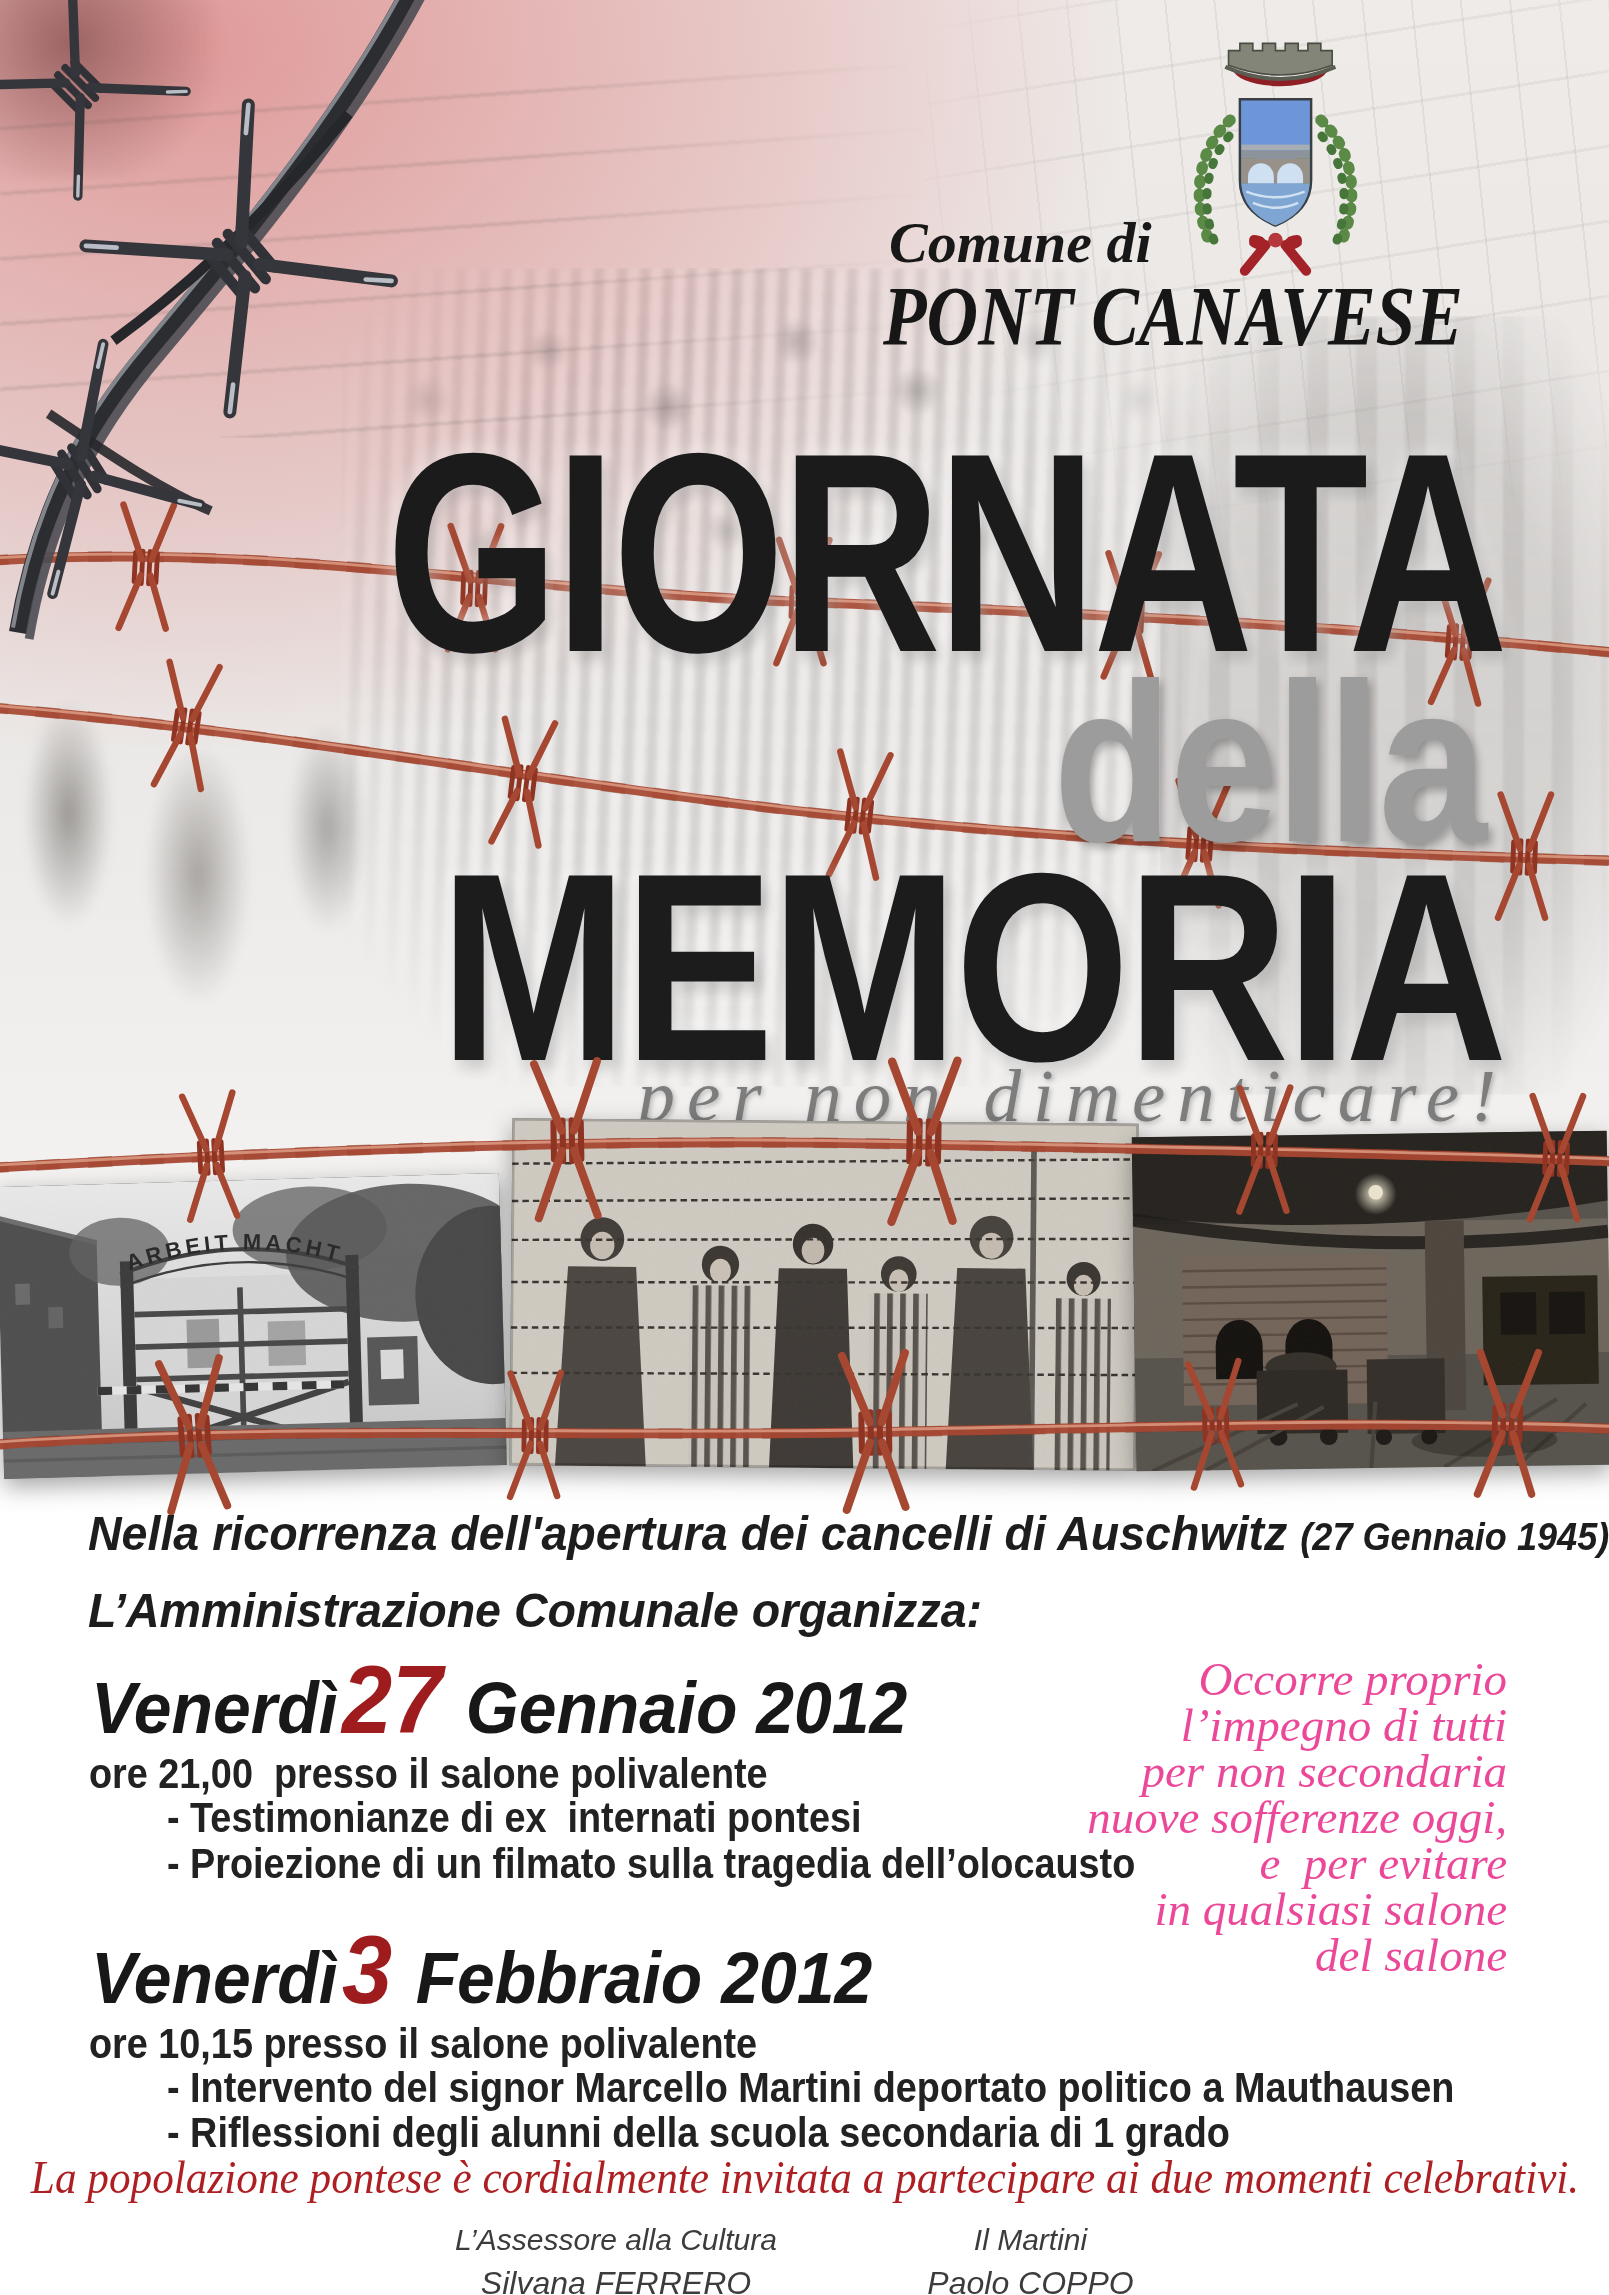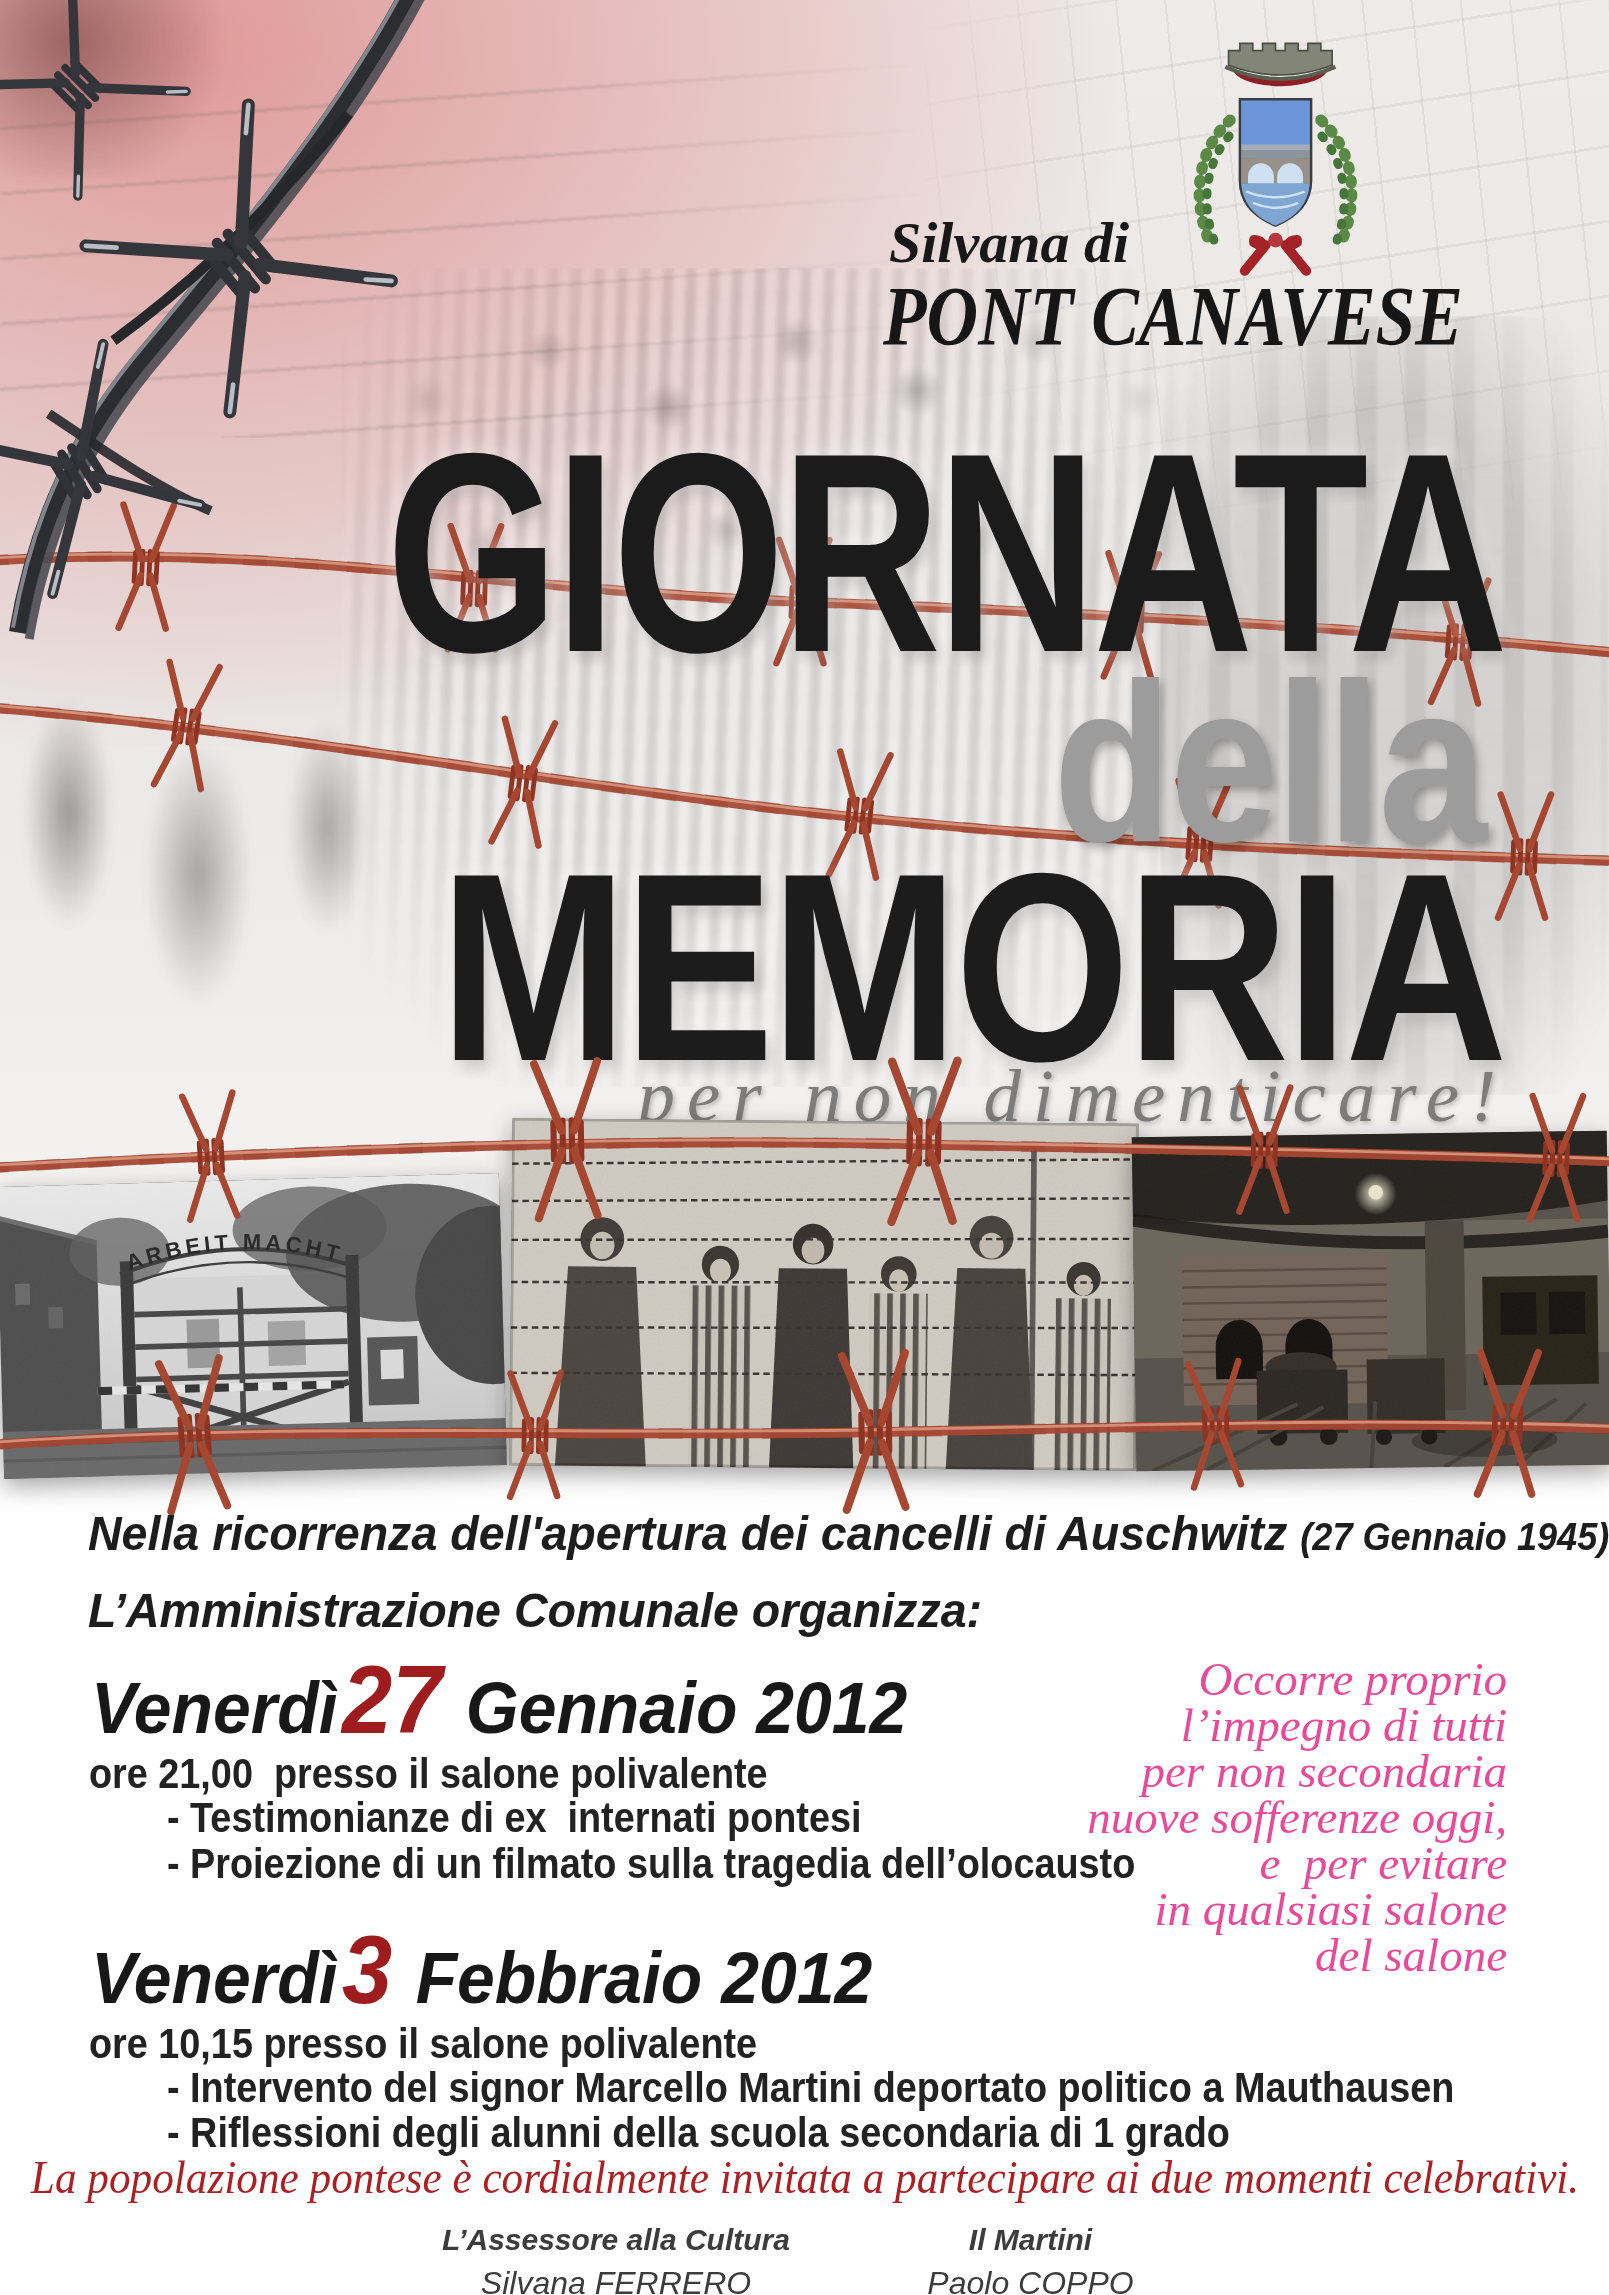--- a/index.html
+++ b/index.html
@@ -90,21 +90,21 @@
 
   .quote{right:102px;top:1656px;width:584px;text-align:right;
          font:italic 400 47px/46px "Liberation Serif",serif;color:#ec4899;}
   .quote span{display:block;white-space:pre-wrap;}
 
   .invite{left:50%;top:2151px;transform:translateX(-50%) scaleX(.94);white-space:nowrap;
          font:italic 400 46px "Liberation Serif",serif;color:#ae1f23;}
 
   .sig{top:2219px;text-align:center;color:#3c3c3c;font-style:italic;line-height:1.4;}
   .sig1{left:389px;width:454px;} .sig2{left:844px;width:373px;}
-  .sig .role{font-size:30px;font-weight:bold;} .sig .name{font-size:32px;}
+  .sig .role{font-size:30px;} .sig .name{font-size:32px;}
 
   svg.decor{pointer-events:none;}
 </style>
 </head>
 <body>
 
 <div class="poster">
 
   <div class="abs bg-top">
     <div class="abs bg-pink"></div>
@@ -181,21 +181,21 @@
     <path d="M36,258 C18,210 22,150 66,112" stroke="#5b8a46" stroke-width="14" fill="none" stroke-dasharray="3 14" stroke-linecap="round"></path>
     <path d="M44,262 C28,218 32,160 72,124" stroke="#46763a" stroke-width="11" fill="none" stroke-dasharray="3 16" stroke-linecap="round"></path>
     <path d="M204,258 C222,210 218,150 174,112" stroke="#4c7a3c" stroke-width="4" fill="none"></path>
     <path d="M204,258 C222,210 218,150 174,112" stroke="#5b8a46" stroke-width="14" fill="none" stroke-dasharray="3 14" stroke-linecap="round"></path>
     <path d="M196,262 C212,218 208,160 168,124" stroke="#46763a" stroke-width="11" fill="none" stroke-dasharray="3 16" stroke-linecap="round"></path>
     <path d="M108,268 l-26,32 M132,268 l26,32" stroke="#a32328" stroke-width="12" fill="none" stroke-linecap="round"></path>
     <path d="M104,258 q-20,-8 -16,10 q14,12 24,-2 M136,258 q20,-8 16,10 q-14,12 -24,-2" fill="#a32328"></path>
     <circle cx="120" cy="262" r="9" fill="#b5383d"></circle>
   </svg>
 
-  <div class="abs comune">Silvana di</div>
+  <div class="abs comune">Comune di</div>
   <div class="abs pont">PONT CANAVESE</div>
 
   <div class="abs t-giornata">GIORNATA</div>
   <div class="abs t-della">della</div>
   <div class="abs t-memoria">MEMORIA</div>
   <div class="abs t-tag">per non dimenticare!</div>
 
   <div class="abs photo p1">
     <svg width="503" height="292" viewBox="0 0 620 360">
       <defs>

